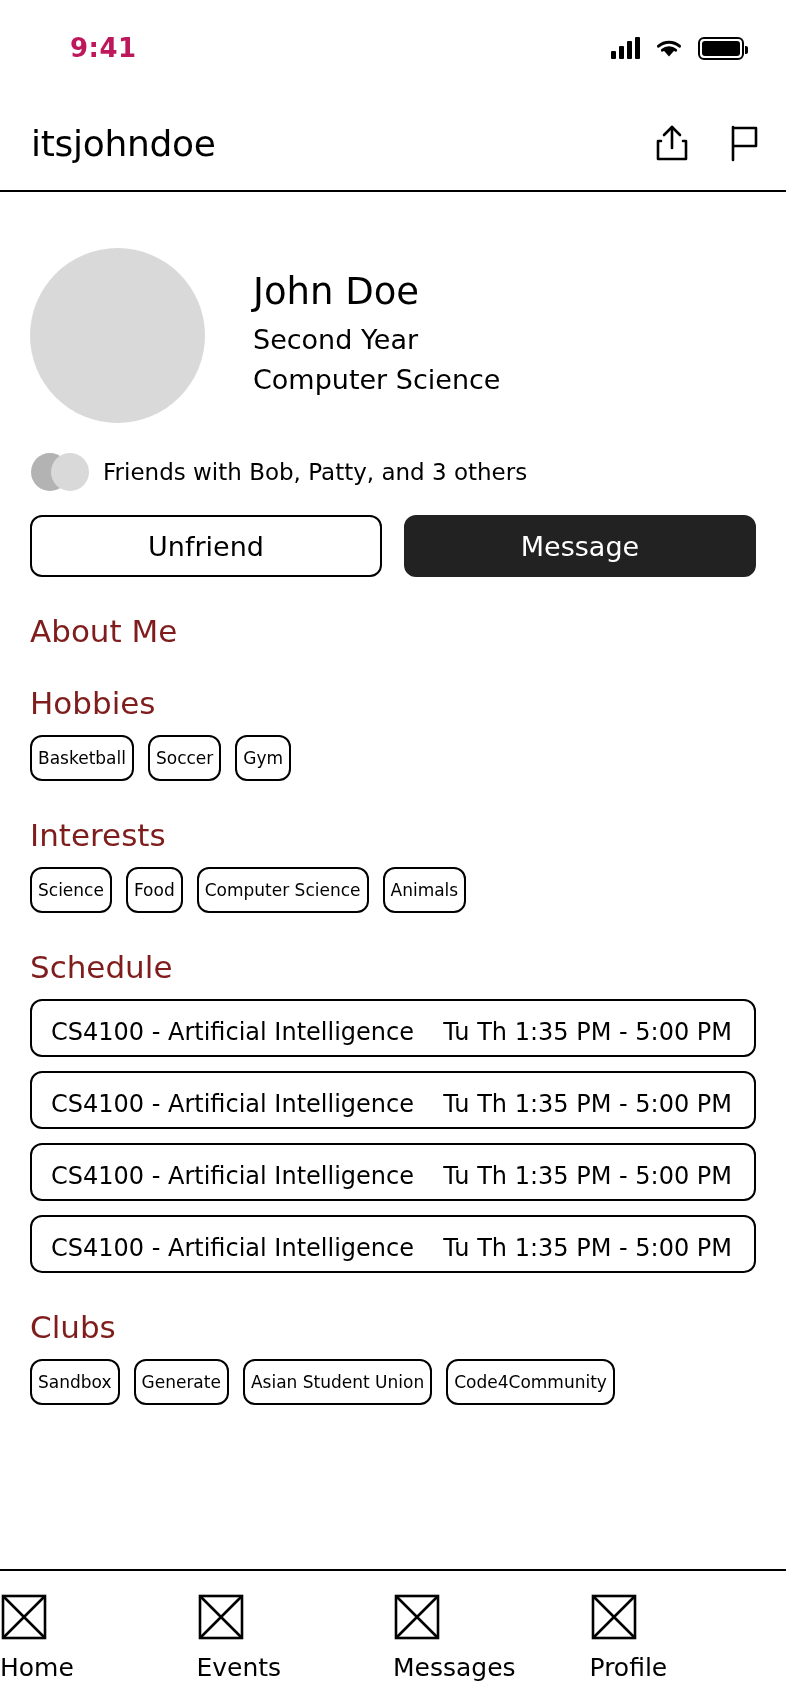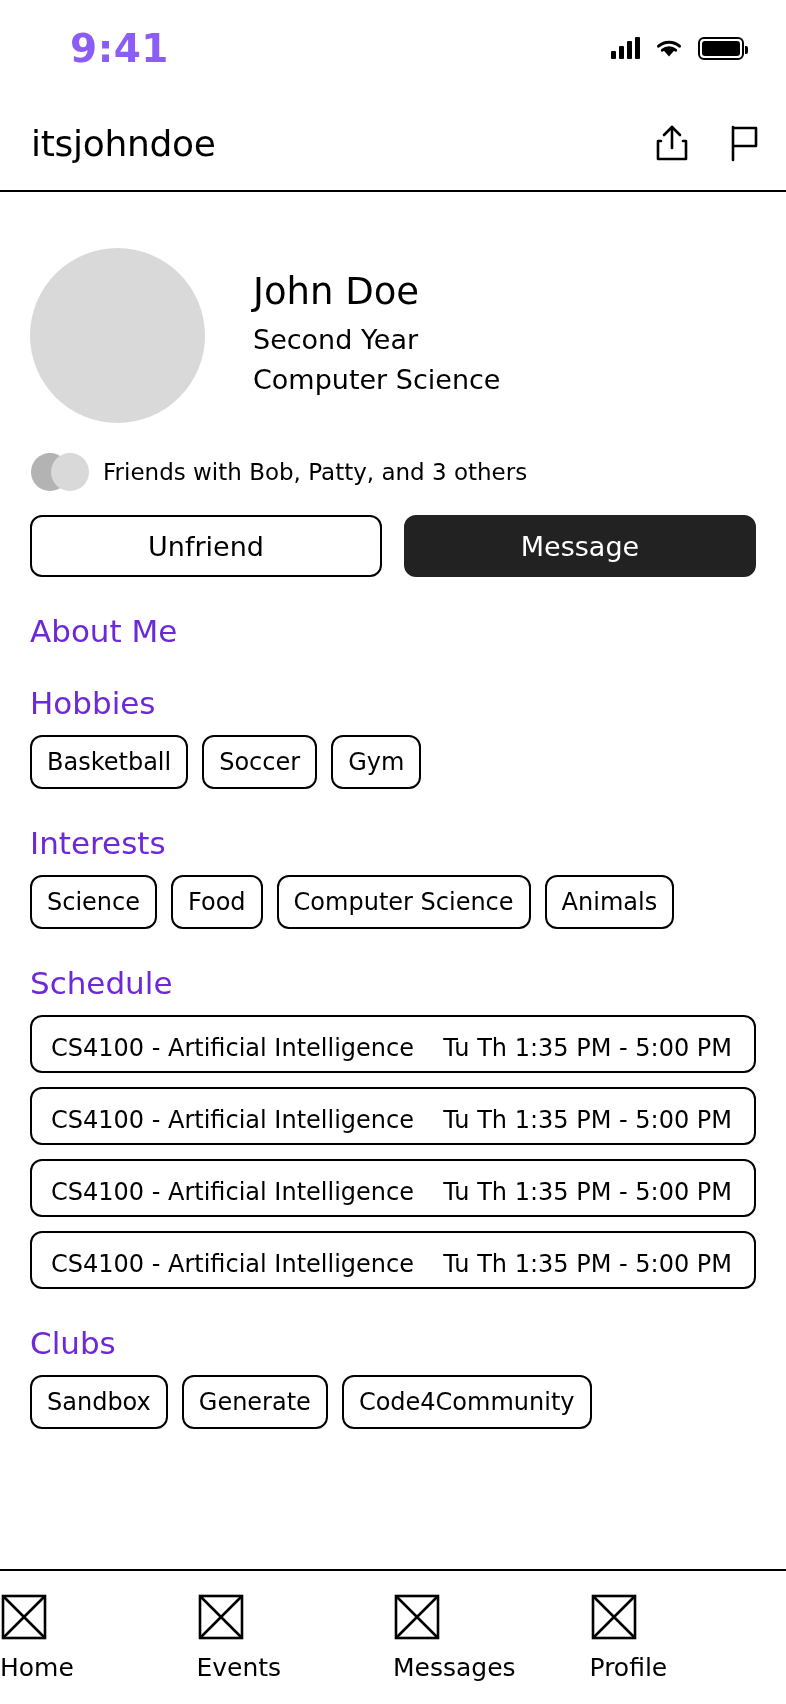--- a/index.html
+++ b/index.html
@@ -22,23 +22,23 @@
   
   .status-bar {
     height: 96px;
     flex: 0 0 96px;
     display: flex;
     align-items: center;
     justify-content: space-between;
     padding: 0 42px 0 70px;
   }
   .status-time {
-    font-size: 39px;
+    font-size: 26px;
     font-weight: bold;
-    color: #8b5cf6;
+    color: #be185d;
     letter-spacing: 0.5px;
   }
   .status-icons {
     display: flex;
     align-items: center;
     gap: 14px;
   }
   .signal {
     display: flex;
     align-items: flex-end;
@@ -138,37 +138,37 @@
     align-items: center;
     justify-content: center;
     font-size: 27px;
     flex: 1 1 0;
   }
   .btn-outline { border: 2px solid #000; background: #fff; color: #000; }
   .btn-solid { background: #222222; color: #ffffff; border: 2px solid #222222; }
 
   .section-title {
     font-size: 31px;
-    color: #6d28d9;
+    color: #7f1d1d;
     margin-top: 36px;
     margin-bottom: 14px;
   }
   .about-text { font-size: 25px; color: #000; }
 
   .chip-row {
     display: flex;
     flex-wrap: wrap;
     gap: 14px;
     margin-top: 6px;
   }
   .chip {
     border: 2px solid #000;
     border-radius: 12px;
-    padding: 11px 15px;
-    font-size: 24px;
+    padding: 11px 6px;
+    font-size: 17px;
     color: #000;
     background: #fff;
     white-space: nowrap;
   }
 
   .schedule-list { display: flex; flex-direction: column; gap: 14px; margin-top: 4px; }
   .schedule-item {
     border: 2px solid #000;
     border-radius: 12px;
     height: 58px;
@@ -302,20 +302,21 @@
       <div class="schedule-item">
         <span class="sched-course">CS4100 - Artificial Intelligence</span>
         <span class="sched-time">Tu Th 1:35 PM - 5:00 PM</span>
       </div>
     </div>
 
     <div class="section-title">Clubs</div>
     <div class="chip-row clubs-row">
       <div class="chip">Sandbox</div>
       <div class="chip">Generate</div>
+      <div class="chip">Asian Student Union</div>
       <div class="chip">Code4Community</div>
     </div>
 
   </div>
 
   <div class="bottom-nav">
     <div class="nav-item">
       <svg width="48" height="48" viewBox="0 0 48 48">
         <rect x="3" y="3" width="42" height="42" stroke="#000" stroke-width="2.6" fill="none"></rect>
         <path d="M3 3 L45 45 M45 3 L3 45" stroke="#000" stroke-width="2.6" fill="none"></path>

